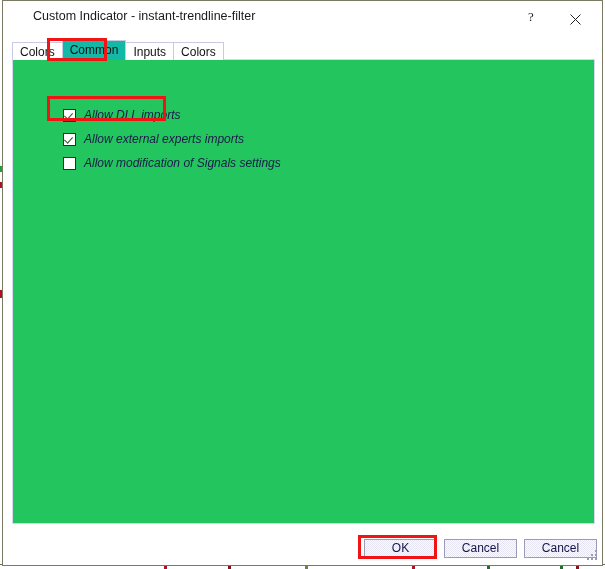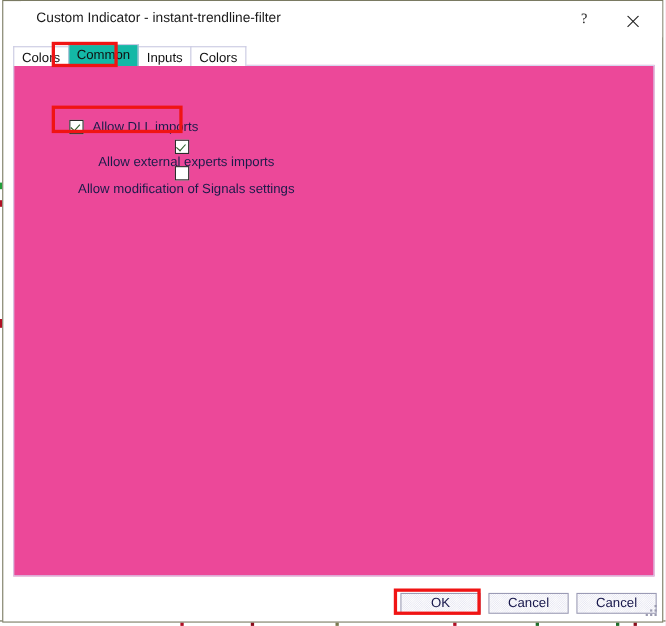--- a/index.html
+++ b/index.html
@@ -123,37 +123,38 @@
   
   #content-panel {
     position: absolute;
     left: 9px;
     top: 58px;
     width: 583px;
     height: 465px;
     border: 1px solid #d6d6ee;
     border-top: 1px solid #d6d6ee;
     box-sizing: border-box;
-    background: #ec4899;
+    background: #22c55e;
+    font-style: italic;
   }
 
   
   #options-list {
     position: absolute;
     left: 50px;
     top: 43px;
   }
   .opt-row {
     display: flex;
     align-items: center;
     height: 24px;
     margin-bottom: 0px;
     cursor: default;
   }
-  .opt-row + .opt-row { margin-top: 0px; flex-direction: column; }
+  .opt-row + .opt-row { margin-top: 0px; }
   .cb {
     width: 13px;
     height: 13px;
     border: 1px solid #2b2b2b;
     background: #ffffff;
     box-sizing: border-box;
     position: relative;
     flex: 0 0 auto;
   }
   .cb.checked::after {

